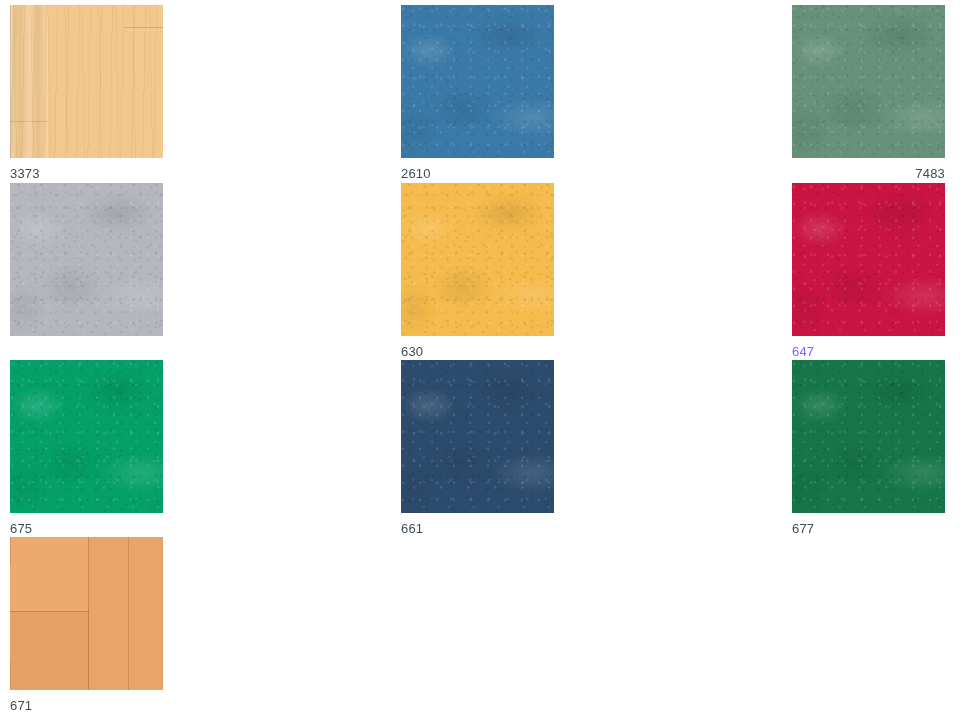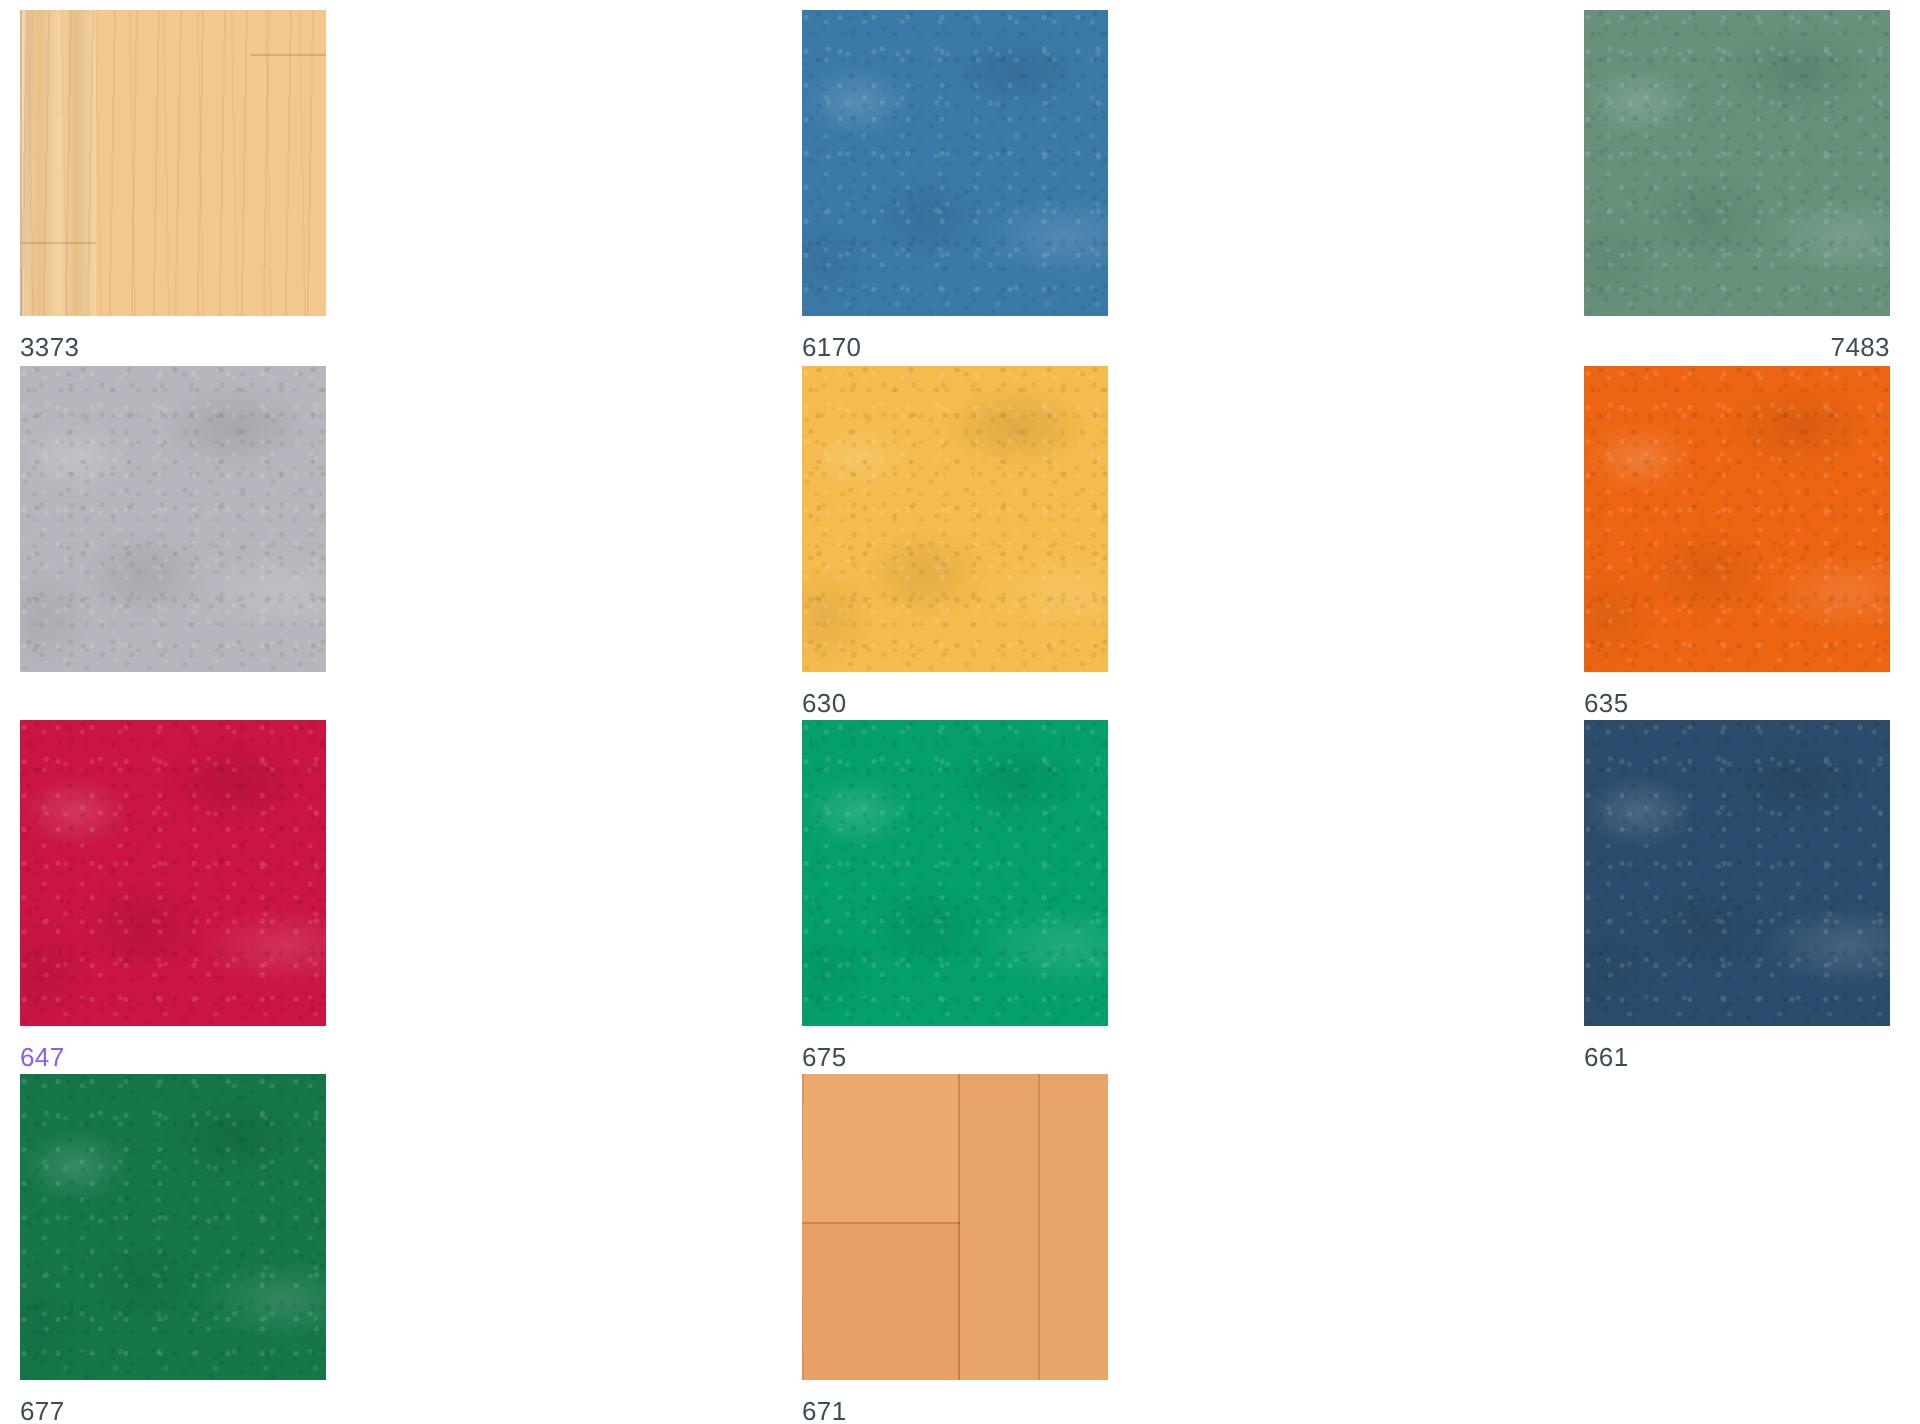--- a/index.html
+++ b/index.html
@@ -176,41 +176,37 @@
       <span class="grain"></span>
       <span class="plank-seam-h"></span>
       <span class="plank-seam-h2"></span>
     </span>
     <span class="swatch-label" style="color: rgb(61, 77, 86);">3373</span>
   </div>
 
 
   <div class="swatch-cell">
     <span class="swatch-tile solid" style="background-color:#3b7aa8"></span>
-    <span class="swatch-label" style="color: rgb(61, 77, 86);">6170</span>
+    <span class="swatch-label" style="color: rgb(61, 77, 86);">2610</span>
   </div>
 
   <div class="swatch-cell">
     <span class="swatch-tile solid" style="background-color:#67917b"></span>
     <span class="swatch-label" style="color: rgb(61, 77, 86); text-align: right;">7483</span>
   </div>
 
   <div class="swatch-cell">
     <span class="swatch-tile solid" style="background-color:#b6b6be"></span>
   </div>
 
   <div class="swatch-cell">
     <span class="swatch-tile solid" style="background-color:#f5bb4c"></span>
     <span class="swatch-label" style="color: rgb(61, 77, 86);">630</span>
   </div>
 
-  <div class="swatch-cell">
-    <span class="swatch-tile solid" style="background-color:#ed6513"></span>
-    <span class="swatch-label" style="color: rgb(61, 77, 86);">635</span>
-  </div>
 
   <div class="swatch-cell">
     <span class="swatch-tile solid" style="background-color:#ca1543"></span>
     <span class="swatch-label" style="color: #8b5cf6;">647</span>
   </div>
 
   <div class="swatch-cell">
     <span class="swatch-tile solid" style="background-color:#05a06a"></span>
     <span class="swatch-label" style="color: rgb(61, 77, 86);">675</span>
   </div>

